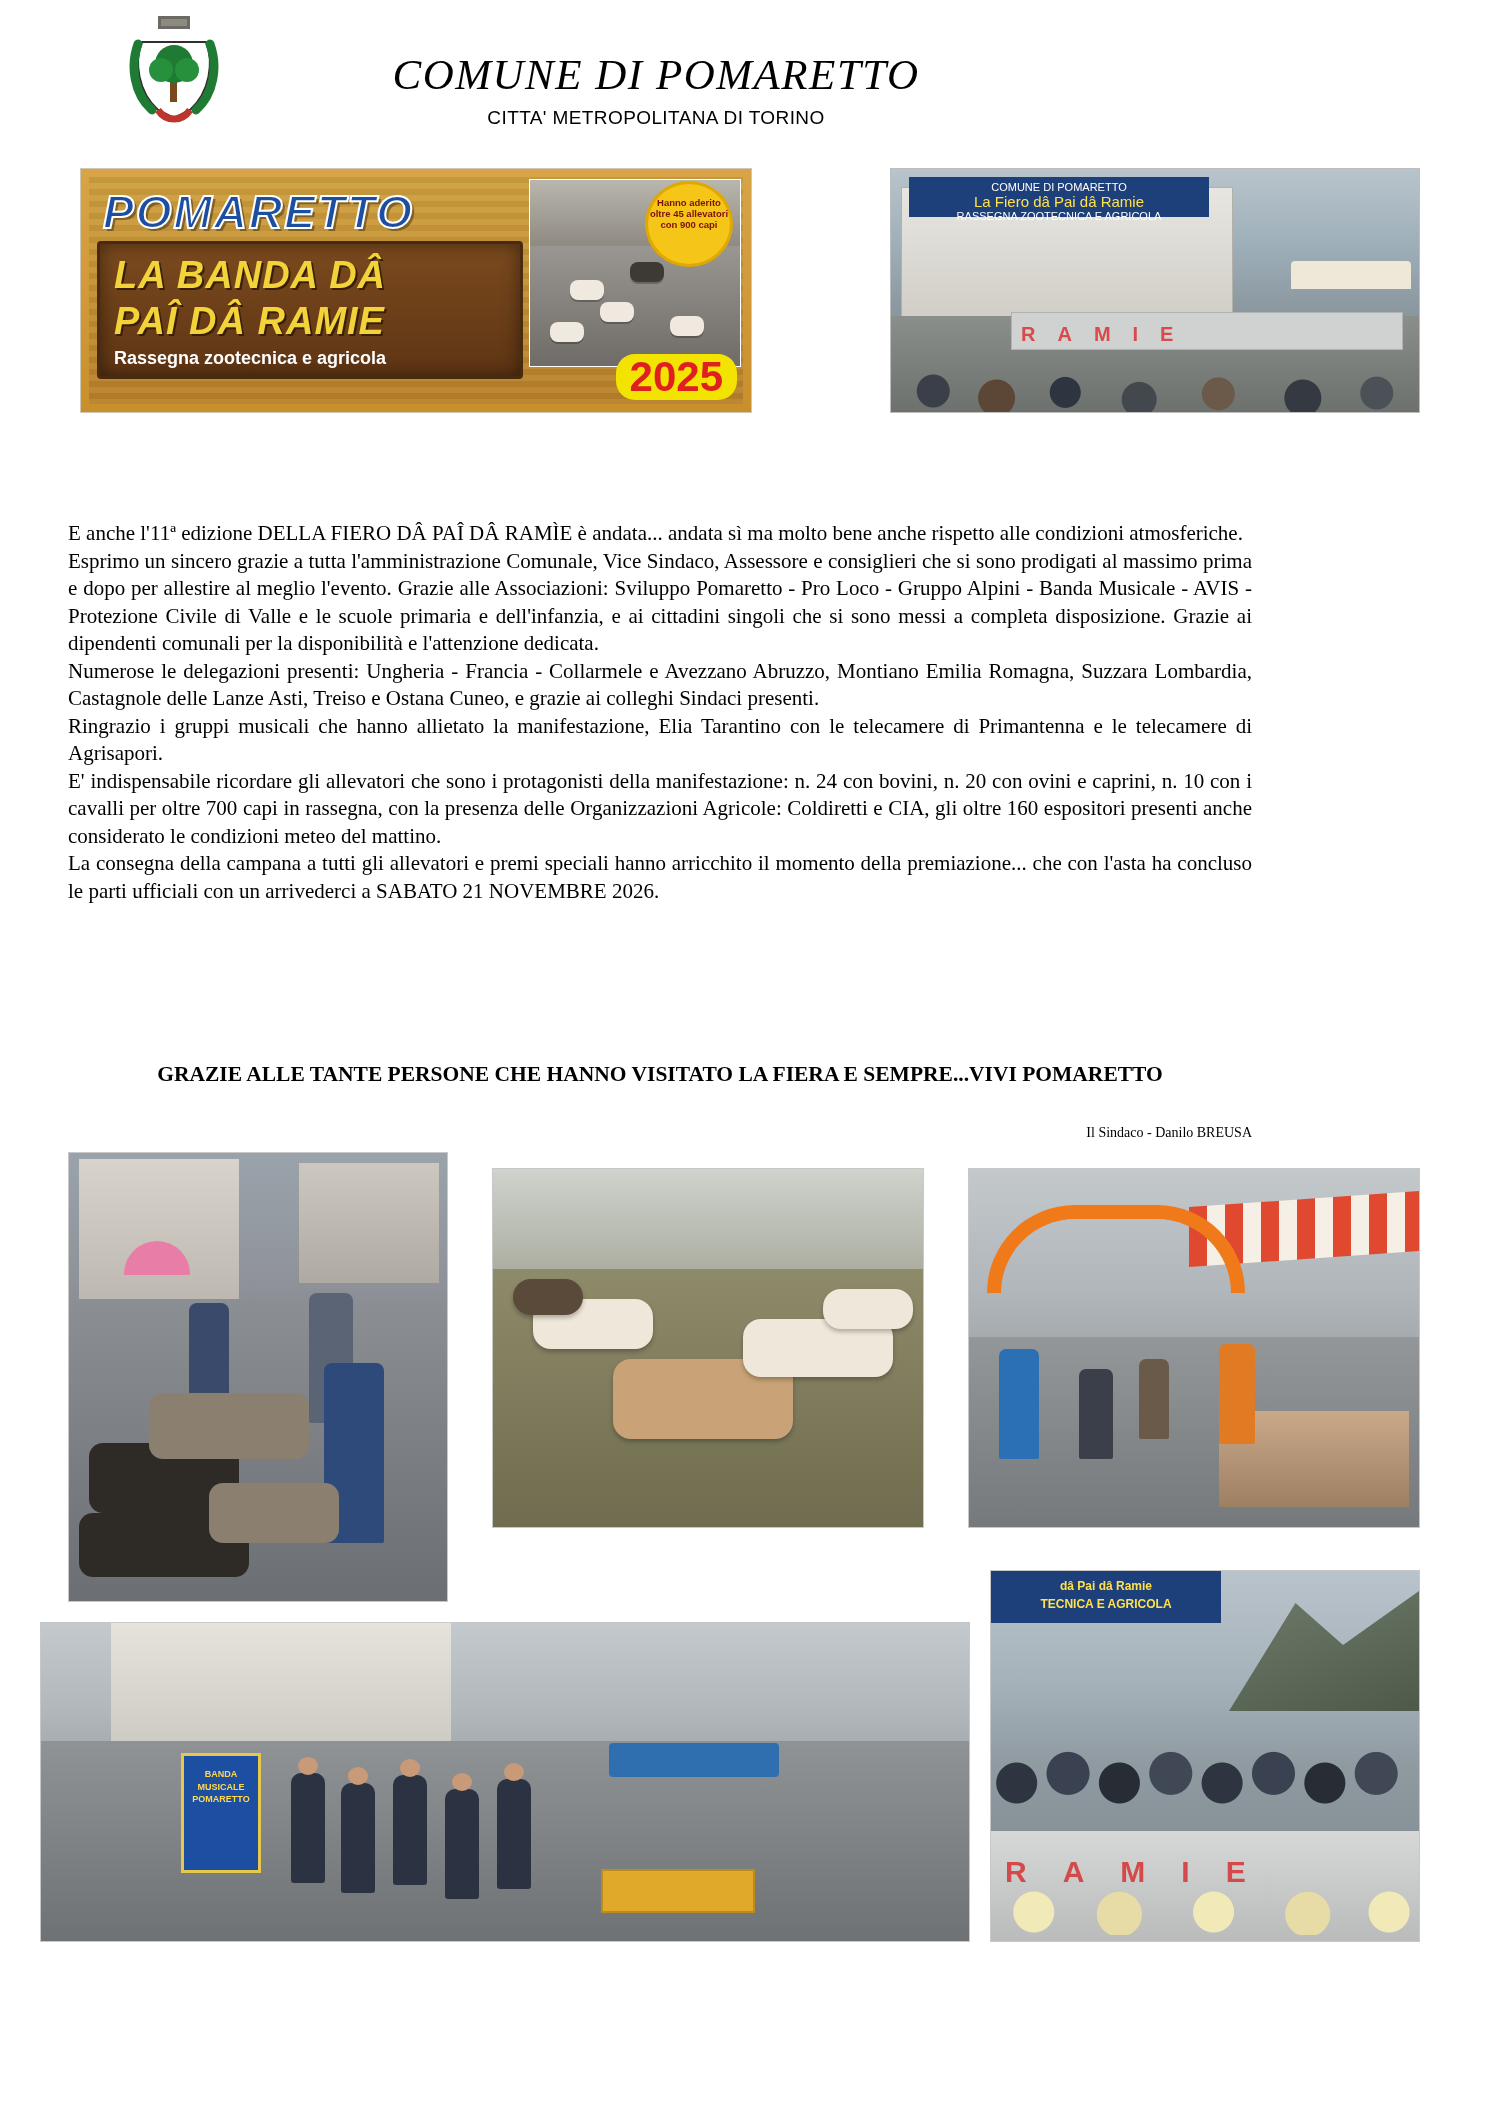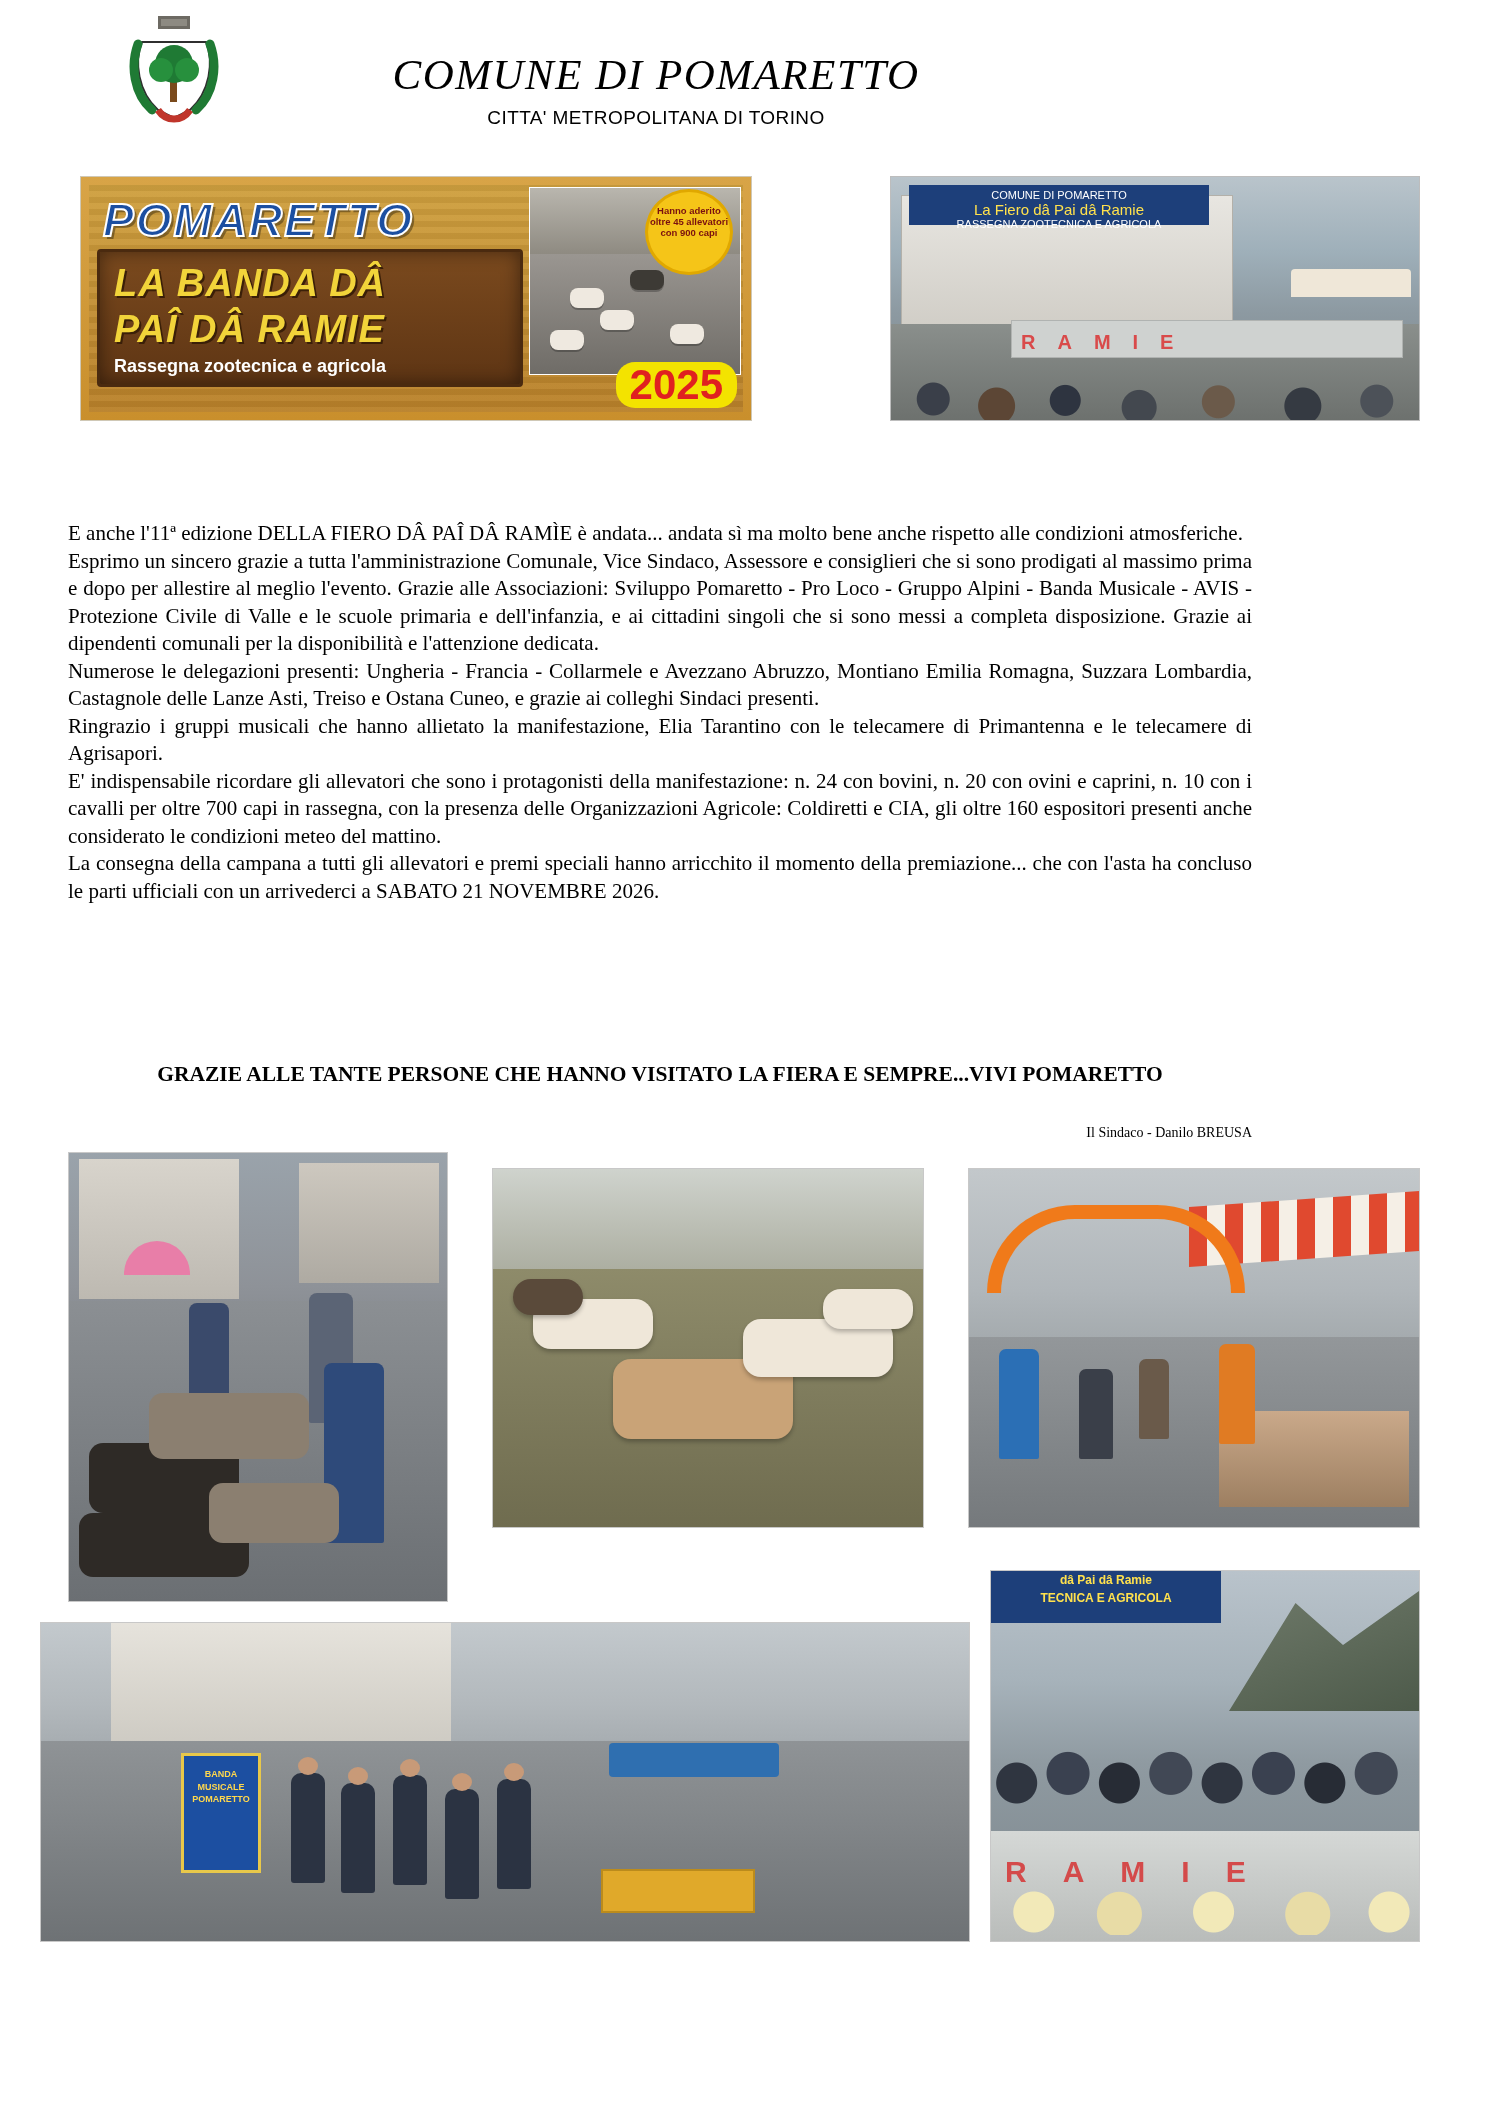--- a/index.html
+++ b/index.html
@@ -54,21 +54,21 @@
     font-family: "Liberation Sans", sans-serif;
     font-size: 19px;
     letter-spacing: 0.4px;
     margin-top: 10px;
   }
 
   
   .top-images {
     position: relative;
     height: 250px;
-    margin-top: 16px;
+    margin-top: 8px;
   }
   .poster {
     position: absolute;
     left: 80px;
     top: 0;
     width: 672px;
     height: 245px;
     border: 1px solid #cfc8b6;
     box-sizing: border-box;
     background: linear-gradient(180deg,#d8a447 0%, #c98f2c 100%);
@@ -396,21 +396,21 @@
   }
 
   .p-group {
     left: 990px; top: 1570px; width: 430px; height: 372px;
     background: linear-gradient(180deg,#b9c3cb 0%, #a6b2ba 30%, #8f9aa1 52%, #7b858b 100%);
   }
   .p-group .banner {
     position: absolute; left: 0; top: 0; width: 230px; height: 52px;
     background: #1d3f7a; color: #ffe14d;
     font-family: "Liberation Sans", sans-serif; font-size: 12px;
-    font-weight: bold; text-align: center; box-sizing: border-box;
+    font-weight: bold; text-align: center; padding-top: 6px; box-sizing: border-box;
     line-height: 1.5;
   }
   .p-group .mountain {
     position: absolute; right: 0; top: 20px; width: 190px; height: 120px;
     background: linear-gradient(160deg,#6f7a6a,#4d5a4a);
     clip-path: polygon(0 100%, 35% 10%, 60% 45%, 100% 0, 100% 100%);
   }
   .p-group .crowdrow {
     position: absolute; left: 0; right: 0; top: 128px; height: 120px;
     background:

